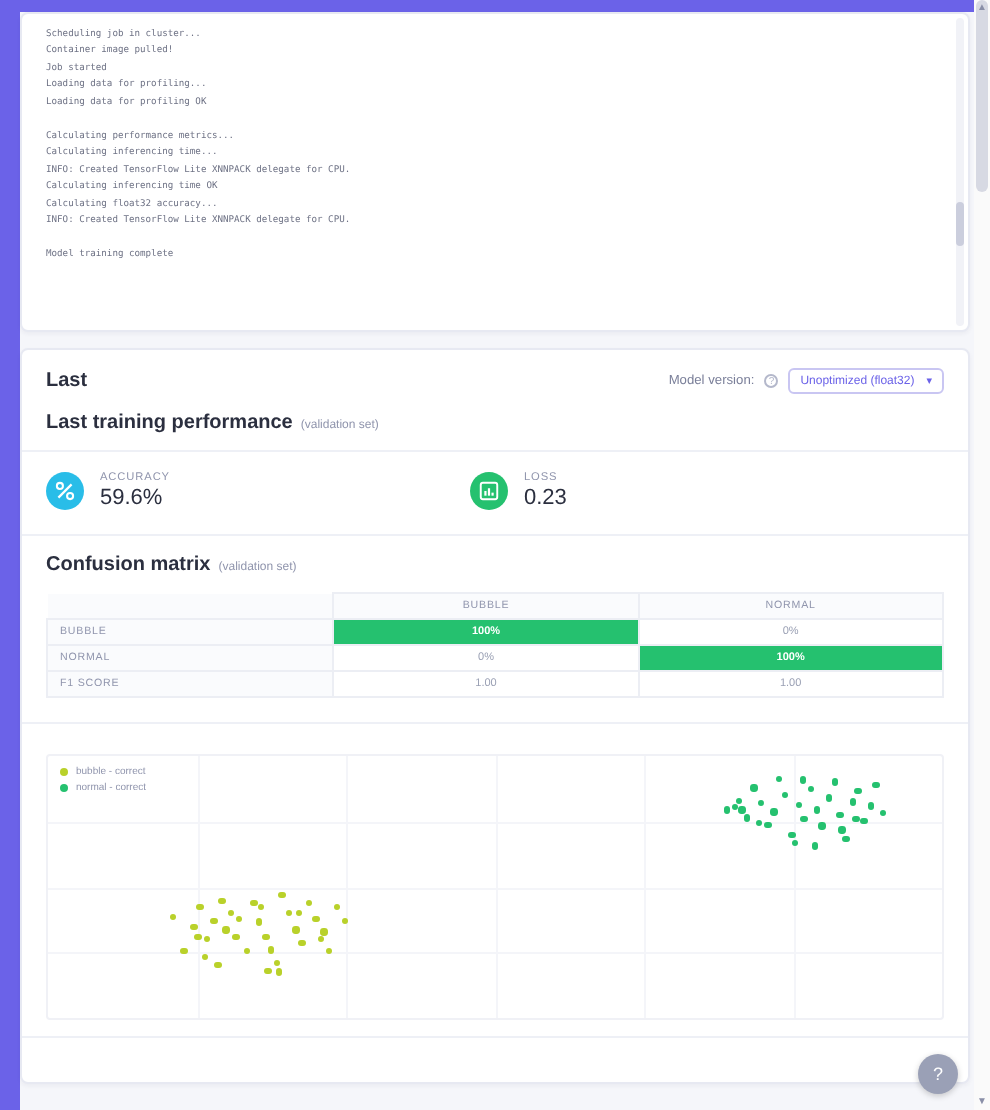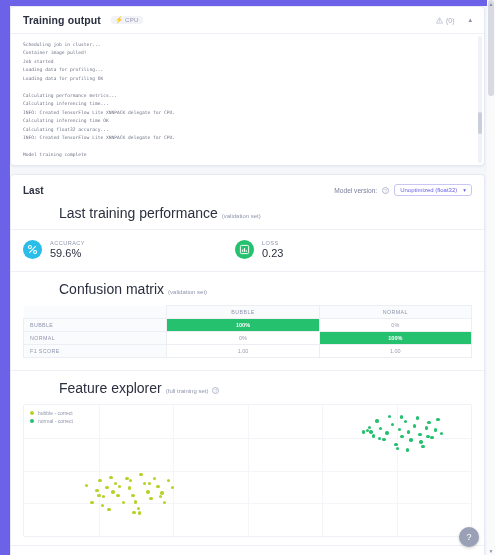--- a/index.html
+++ b/index.html
@@ -75,21 +75,21 @@
     border:1px solid #c9c6f2; border-radius:3px; background:#fff;
     padding:2px 5px; display:flex; align-items:center; gap:6px;
   }
   .select-pill .v { font-size:6px; color:#6b62e8; }
   .select-pill .c { font-size:5.5px; color:#6b62e8; }
 
   .sub-head {
     padding:0 12px 8px 12px; display:flex; align-items:baseline; gap:4px;
     border-bottom:1px solid #eef0f6;
   }
-  .sub-title { font-size:14px; font-weight:400; color:#2b2f3f;margin-left:36px; }
+  .sub-title { font-size:10px; font-weight:700; color:#2b2f3f; }
   .sub-note { font-size:6px; color:#9095ad; }
 
   
   .metrics { display:flex; padding:10px 12px 12px 12px; border-bottom:1px solid #eef0f6; }
   .metric { display:flex; align-items:center; gap:8px; }
   .metric.m2 { margin-left:150px; }
   .m-ico { width:19px;height:19px;border-radius:50%;display:flex;align-items:center;justify-content:center;color:#fff;font-size:9px;flex:none; }
   .m-ico svg { display:block; }
   .m-lab { font-size:5.6px; color:#9095ad; letter-spacing:.45px; text-transform:uppercase; }
   .m-val { font-size:11px; color:#2b2f3f; margin-top:1px; }
@@ -137,38 +137,20 @@
 </style>
 </head>
 <body>
 
 <div class="top-purple"></div>
 <div class="left-strip"></div>
 
 <div class="page">
 
   <div class="card training-card">
-    <div class="to-head">
-      <span class="to-title">Training output</span>
-      <span class="cpu-badge">
-        <span class="bolt">⚡</span>
-        <span class="txt">CPU</span>
-      </span>
-      <span class="to-head-right">
-        <span class="warn-wrap">
-          <svg width="7" height="7" viewBox="0 0 16 16">
-            <path d="M8 1.5 L15 14 H1 Z" fill="none" stroke="#a7abc2" stroke-width="1.4"></path>
-            <rect x="7.3" y="5.5" width="1.4" height="4" fill="#a7abc2"></rect>
-            <rect x="7.3" y="10.6" width="1.4" height="1.4" fill="#a7abc2"></rect>
-          </svg>
-          <span class="warn-count">(0)</span>
-        </span>
-        <span class="chev">▴</span>
-      </span>
-    </div>
     <div class="console"><span>Scheduling job in cluster...</span>
 <span>Container image pulled!</span>
 <span>Job started</span>
 <span>Loading data for profiling...</span>
 <span>Loading data for profiling OK</span>
 
 <span>Calculating performance metrics...</span>
 <span>Calculating inferencing time...</span>
 <span>INFO: Created TensorFlow Lite XNNPACK delegate for CPU.</span>
 <span>Calculating inferencing time OK</span>
@@ -256,25 +238,20 @@
         <tr>
           <td class="rowhead">F1 SCORE</td>
           <td class="cell">1.00</td>
           <td class="cell">1.00</td>
         </tr>
       </tbody>
         </table>
     </div>
 
     <div class="fe-wrap">
-      <div class="cm-title-row">
-        <span class="sub-title">Feature explorer</span>
-        <span class="sub-note">(full training set)</span>
-        <span class="info-i">?</span>
-      </div>
       <div class="fe-plot" id="fe-plot">
         <div class="legend">
           <div class="leg-row">
             <span class="leg-dot" style="background:#b9d12a"></span>
             <span class="leg-txt">bubble - correct</span>
           </div>
           <div class="leg-row">
             <span class="leg-dot" style="background:#25c16f"></span>
             <span class="leg-txt">normal - correct</span>
           </div>

